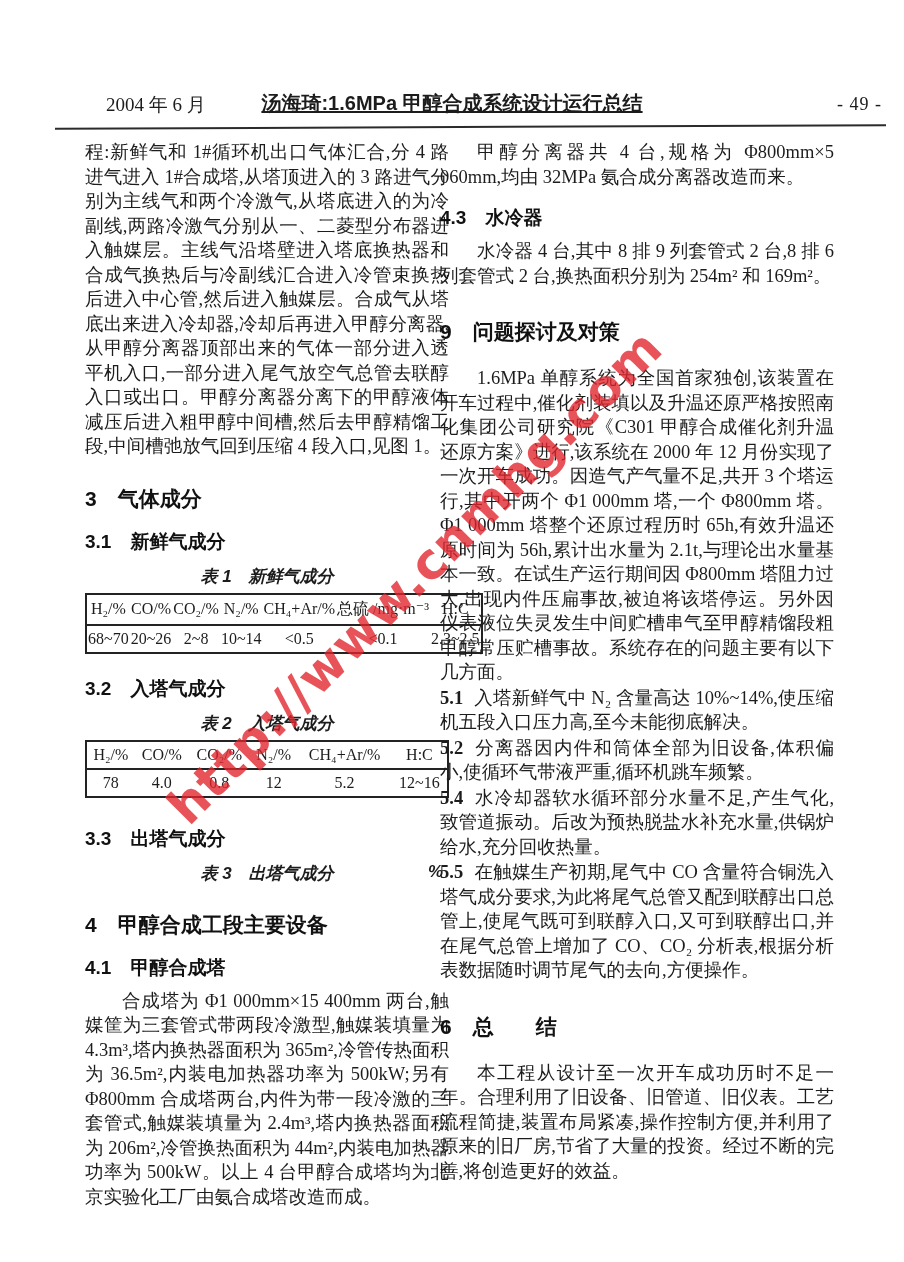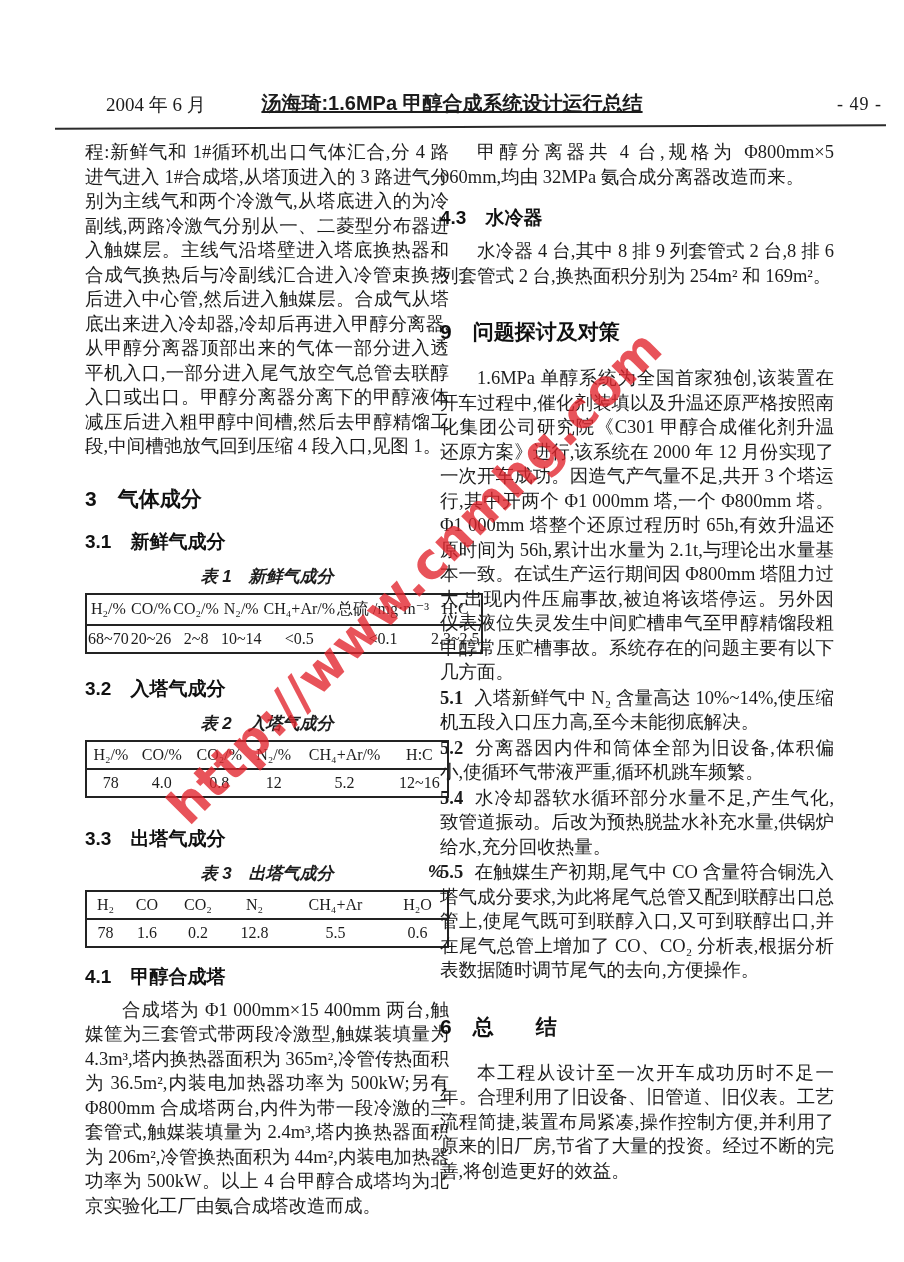--- a/index.html
+++ b/index.html
@@ -115,43 +115,22 @@
         <td>12~16</td>
       </tr>
         </tbody>
     </table>
 
     <h3 class="sub" style="margin-top:28px">3.3　出塔气成分</h3>
     <div class="tcap-row">
       <span class="tcap">表 3　出塔气成分</span>
       <span class="tunit">%</span>
     </div>
-    <table class="dtable">
-      <thead>
-          <tr>
-        <th>H₂</th>
-        <th>CO</th>
-        <th>CO₂</th>
-        <th>N₂</th>
-        <th>CH₄+Ar</th>
-        <th>H₂O</th>
-      </tr>
-        </thead>
-      <tbody>
-          <tr>
-        <td>78</td>
-        <td>1.6</td>
-        <td>0.2</td>
-        <td>12.8</td>
-        <td>5.5</td>
-        <td>0.6</td>
-      </tr>
-        </tbody>
-    </table>
 
+    <h2 class="sec sec-gap">4　甲醇合成工段主要设备</h2>
     <h3 class="sub">4.1　甲醇合成塔</h3>
     <p class="body indent">合成塔为 Φ1 000mm×15 400mm 两台,触媒筐为三套管式带两段冷激型,触媒装填量为 4.3m³,塔内换热器面积为 365m²,冷管传热面积为 36.5m²,内装电加热器功率为 500kW;另有 Φ800mm 合成塔两台,内件为带一段冷激的三套管式,触媒装填量为 2.4m³,塔内换热器面积为 206m²,冷管换热面积为 44m²,内装电加热器功率为 500kW。以上 4 台甲醇合成塔均为北京实验化工厂由氨合成塔改造而成。</p>
 
   </div>
 
   <div class="col col-right">
     <p class="body indent">甲醇分离器共 4 台,规格为 Φ800mm×5 060mm,均由 32MPa 氨合成分离器改造而来。</p>
     <h3 class="sub">4.3　水冷器</h3>
     <p class="body indent">水冷器 4 台,其中 8 排 9 列套管式 2 台,8 排 6 列套管式 2 台,换热面积分别为 254m² 和 169m²。</p>
 

